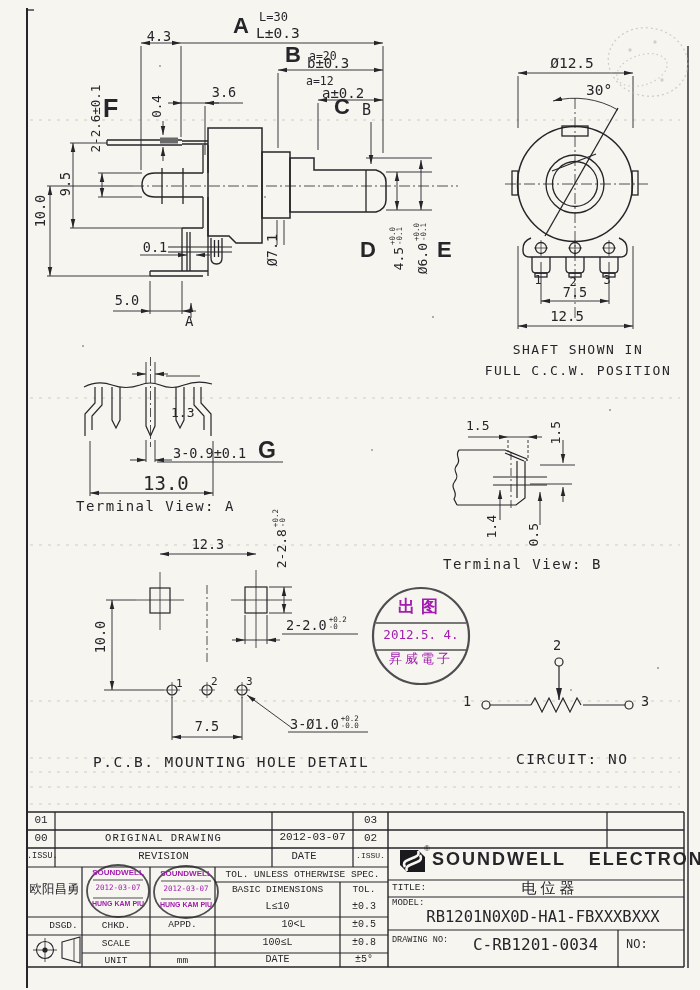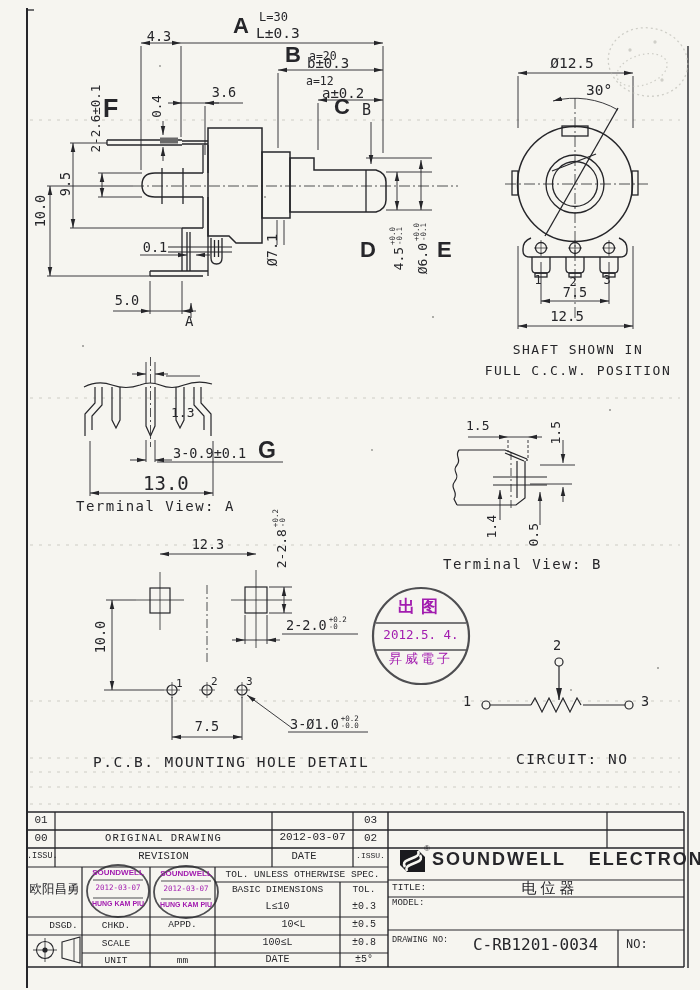--- a/index.html
+++ b/index.html
@@ -375,17 +375,18 @@
   <span class="t c stampink sans" style="left:88px;top:869px;width:60px;font-size:8px;font-weight:bold;">SOUNDWELL</span>
   <span class="t c stampink" style="left:88px;top:884px;width:60px;font-size:7.5px;">2012-03-07</span>
   <span class="t c stampink sans" style="left:85px;top:900px;width:66px;font-size:7px;font-weight:bold;">HUNG KAM PIU</span>
   <span class="t c stampink sans" style="left:156px;top:870px;width:60px;font-size:8px;font-weight:bold;">SOUNDWELL</span>
   <span class="t c stampink" style="left:156px;top:885px;width:60px;font-size:7.5px;">2012-03-07</span>
   <span class="t c stampink sans" style="left:153px;top:901px;width:66px;font-size:7px;font-weight:bold;">HUNG KAM PIU</span>
 
   <span class="t tb" style="left:392px;top:883px;font-size:9.5px;">TITLE:</span>
   <span class="t c sans" style="left:470px;top:880px;width:160px;font-size:15px;letter-spacing:4px;">电位器</span>
   <span class="t tb" style="left:392px;top:899px;font-size:9px;">MODEL:</span>
+  <span class="t c" style="left:408px;top:909px;width:270px;font-size:15.5px;">RB1201N0X0D-HA1-FBXXXBXXX</span>
   <span class="t tb" style="left:392px;top:936px;font-size:8.5px;">DRAWING NO:</span>
   <span class="t c" style="left:458px;top:937px;width:155px;font-size:16px;">C-RB1201-0034</span>
   <span class="t tb" style="left:626px;top:939px;font-size:12px;">NO:</span>
 
 </div>
 
 </body></html>

